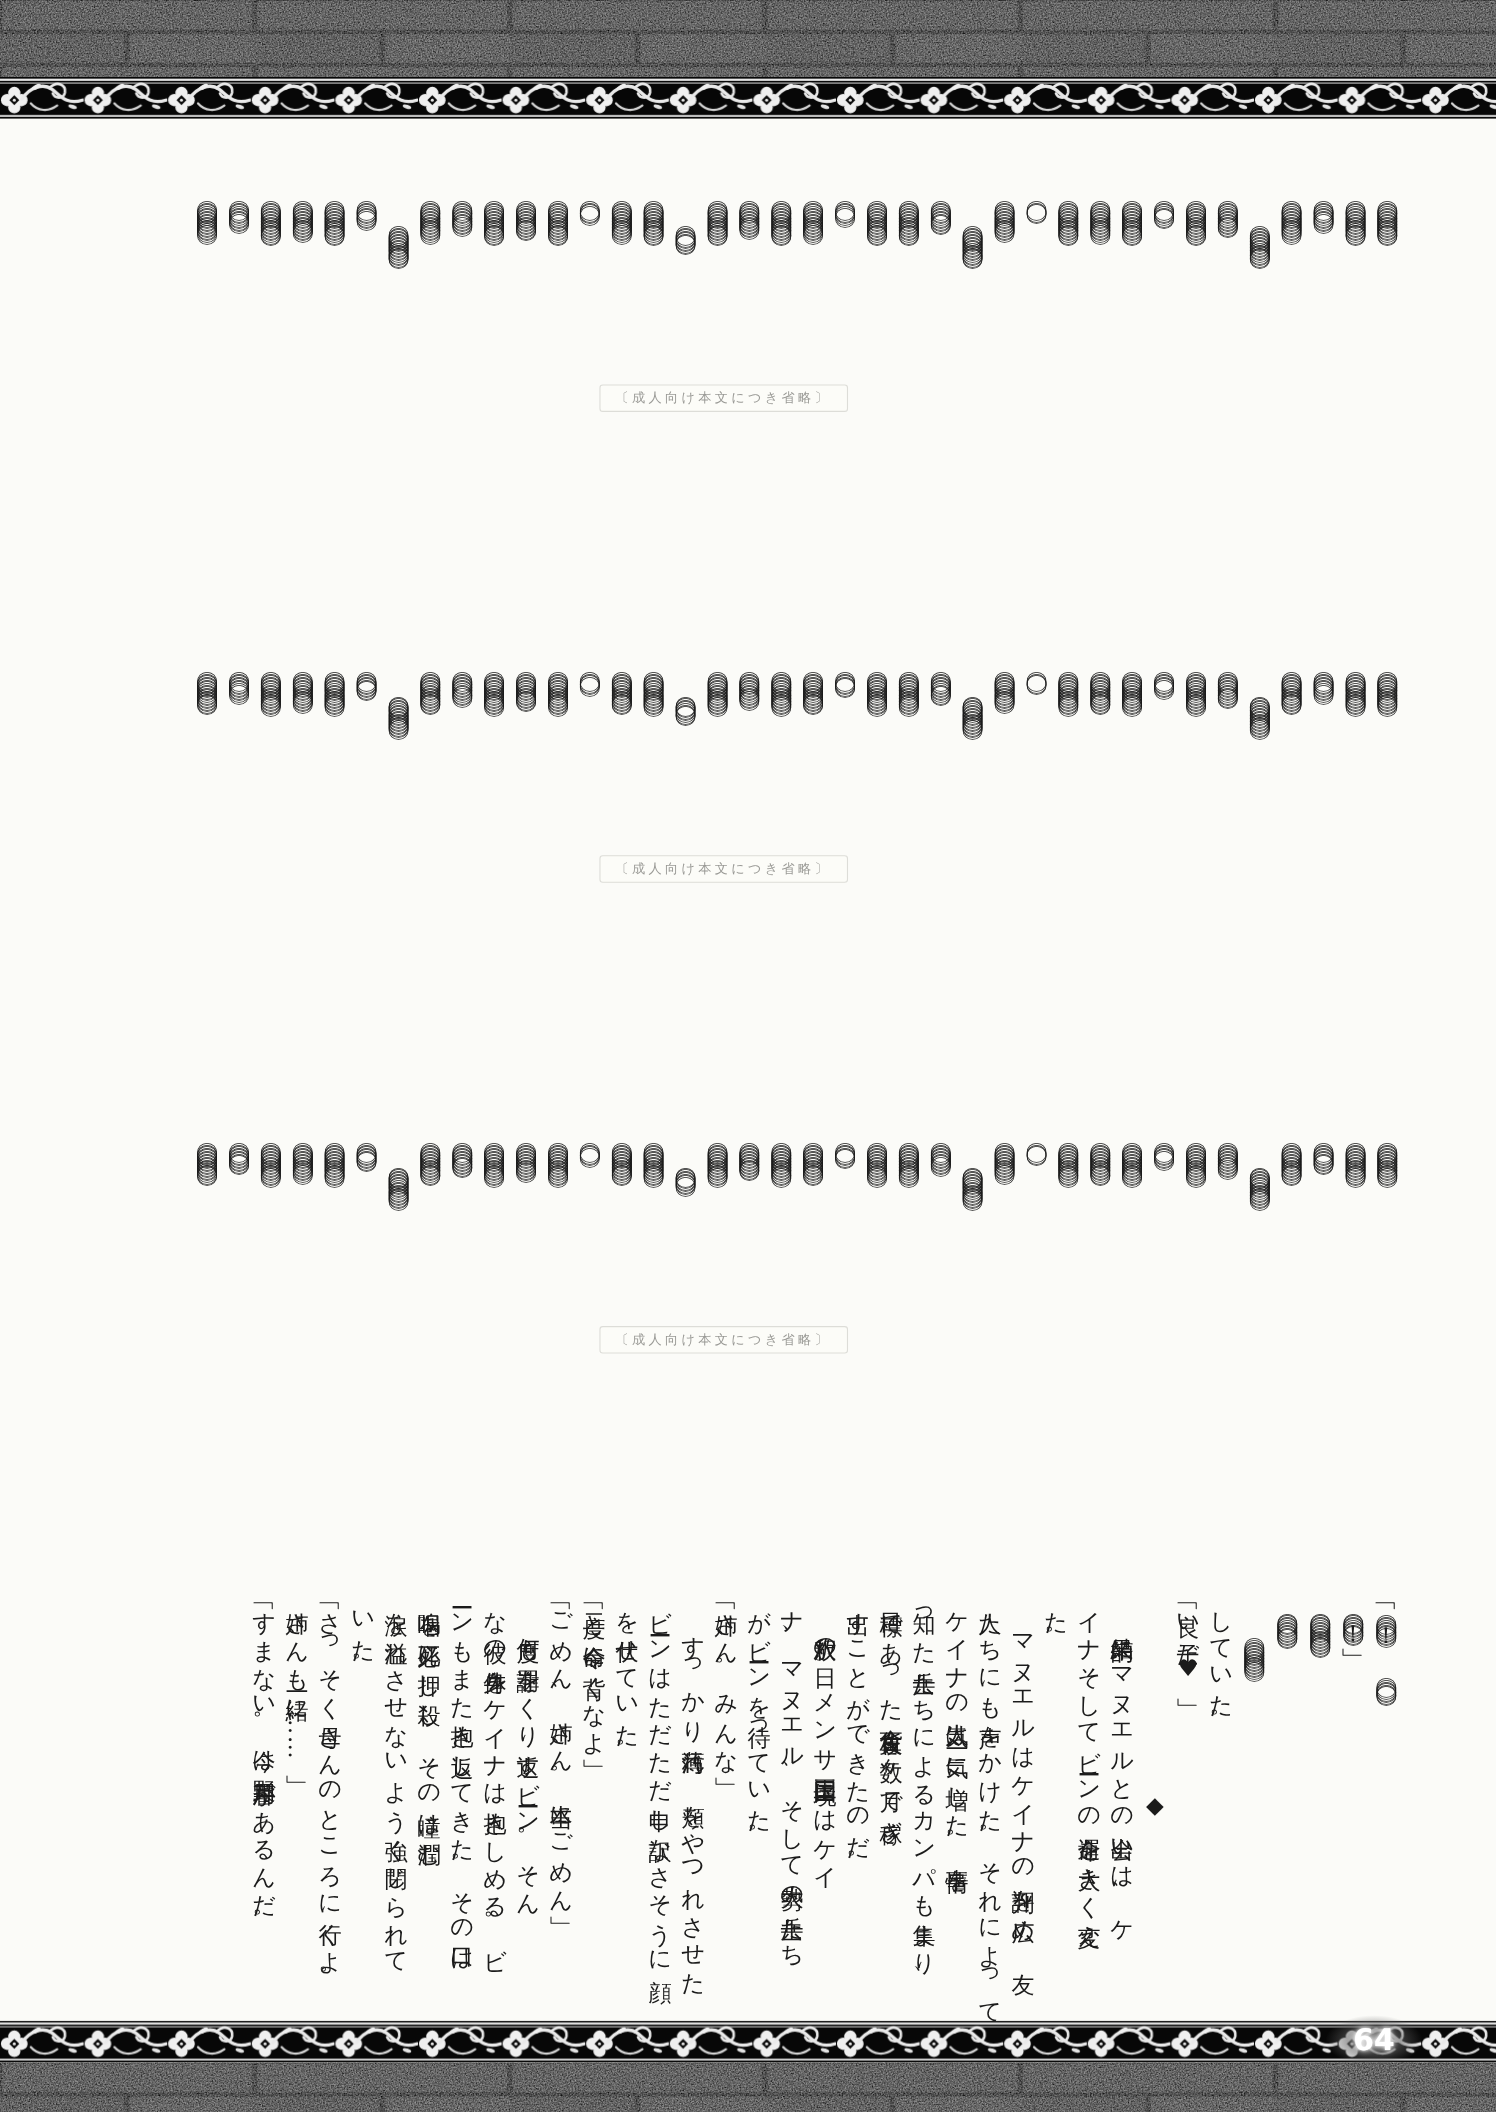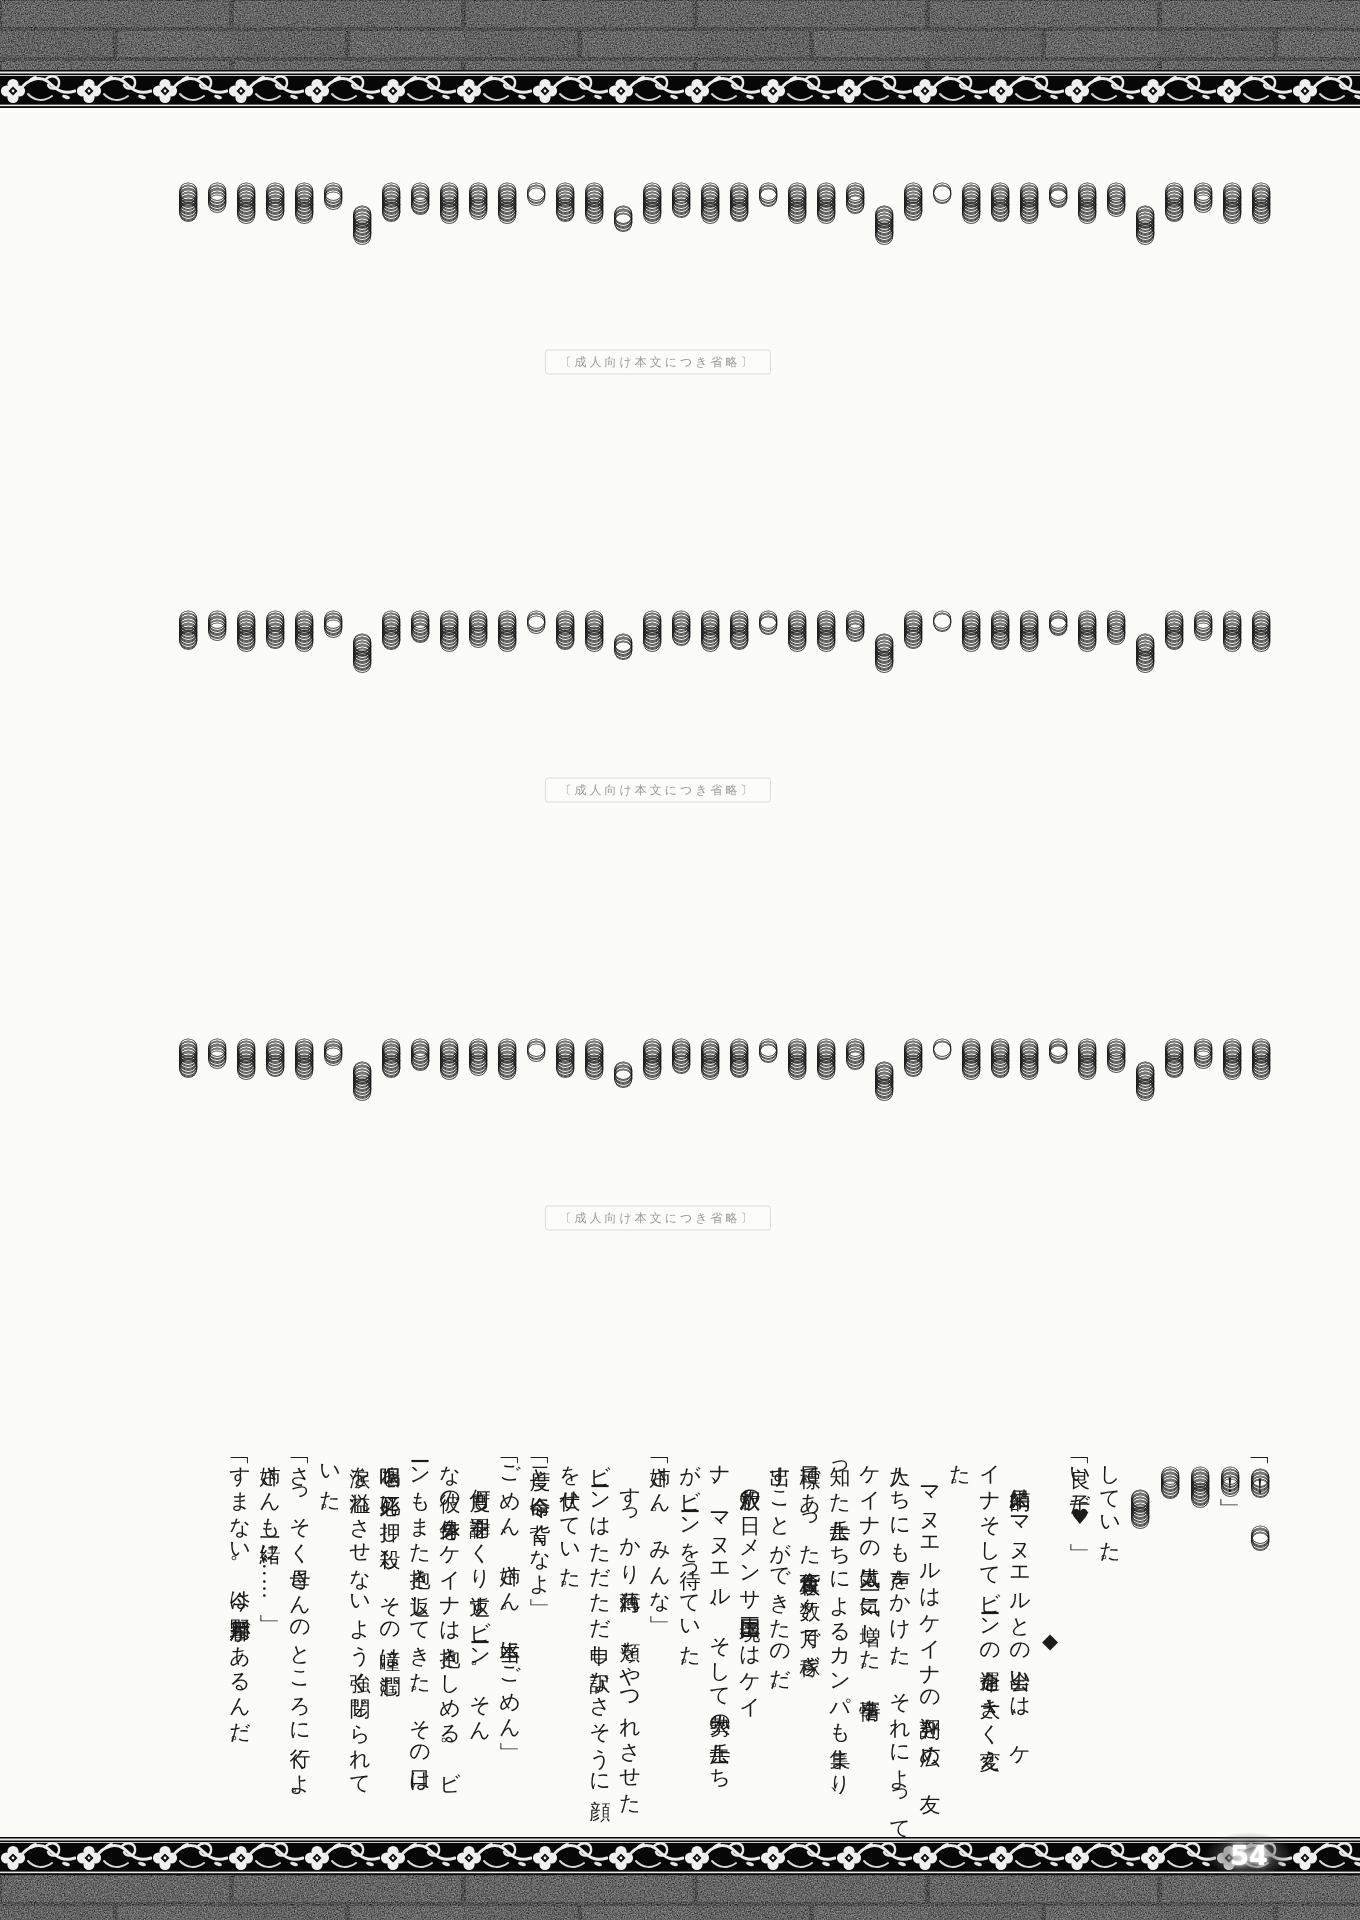--- a/index.html
+++ b/index.html
@@ -245,21 +245,21 @@
         <p class="col" style="line-height: 30px;">嗚咽を必死に押し殺し、その瞳は潤む</p>
         <p class="col" style="line-height: 30px;">涙を溢れさせないよう強く閉じられて</p>
         <p class="col" style="line-height: 30px;">いた。</p>
         <p class="col" style="line-height: 30px;">「さっそく母さんのところに行くよ。</p>
         <p class="col" style="line-height: 30px;">姉さんも一緒に……」</p>
         <p class="col" style="line-height: 30px;">「すまない。今は野暮用があるんだ。</p>
       </section>
   </main>
 
   <div class="page-number-badge">
-    <span>54</span>
+    <span>64</span>
   </div>
 
   <div class="border-bottom">
     <svg width="1360" height="38">
       <rect width="1360" height="38" fill="url(#flor)"></rect>
     </svg>
     <svg width="1360" height="45">
       <rect width="1360" height="45" fill="url(#bricks)"></rect>
       <rect width="1360" height="45" filter="url(#grainDark)" opacity="0.8"></rect>
       <rect width="1360" height="45" filter="url(#grainLight)" opacity="0.45"></rect>

